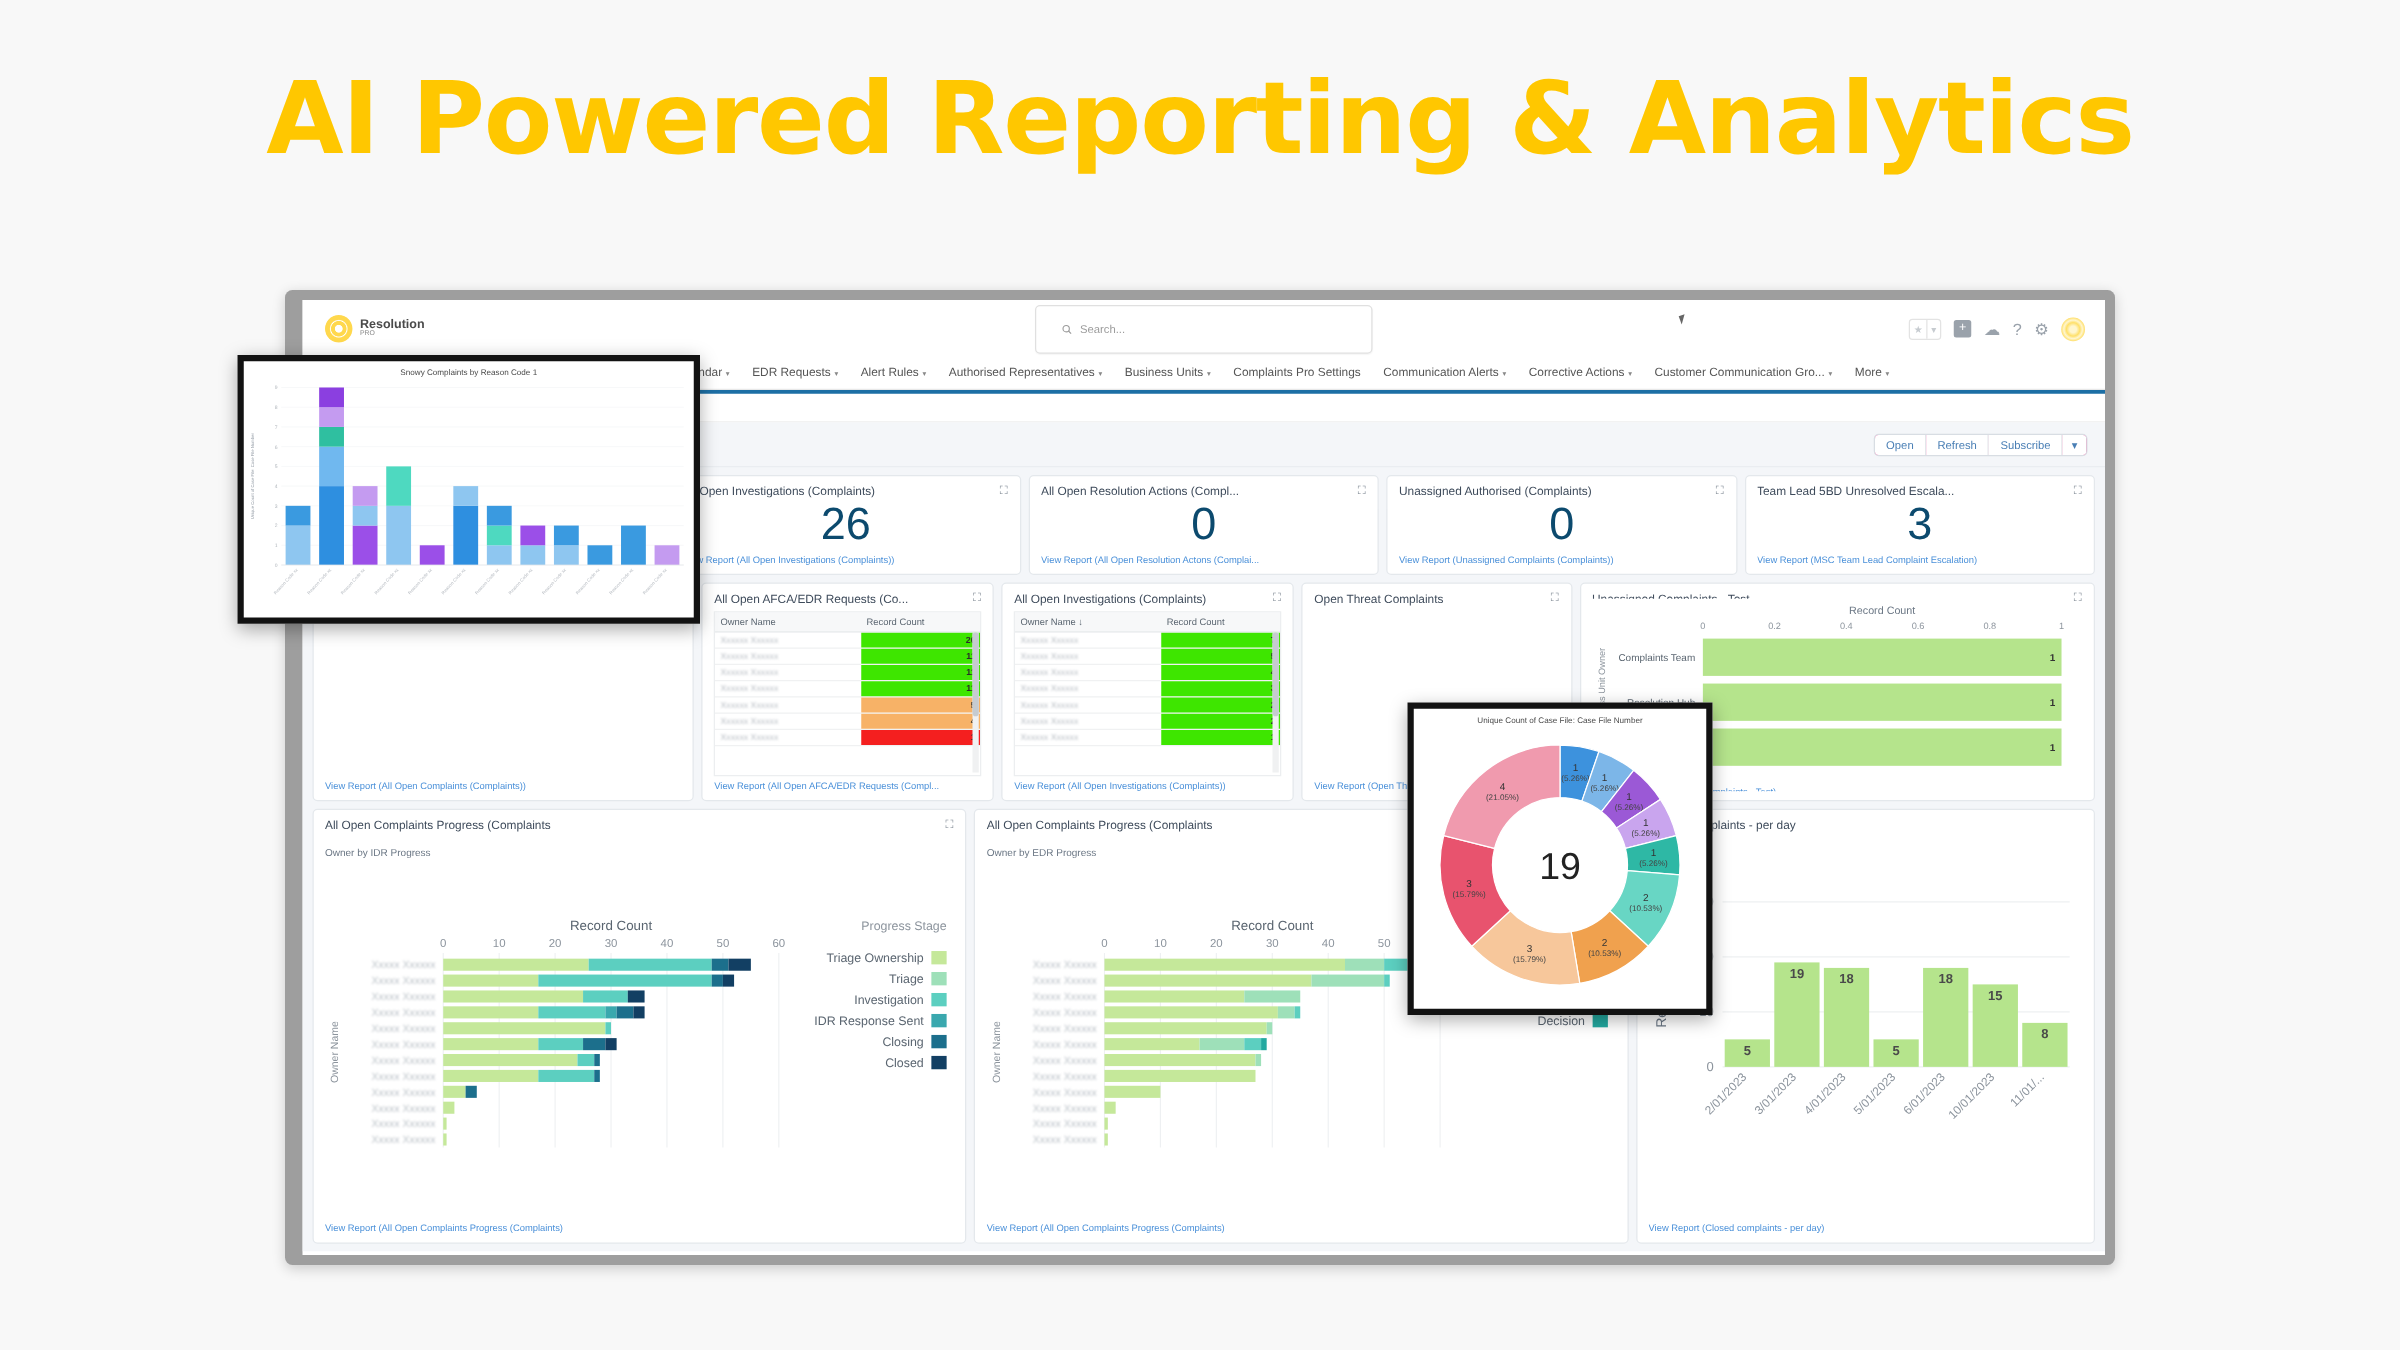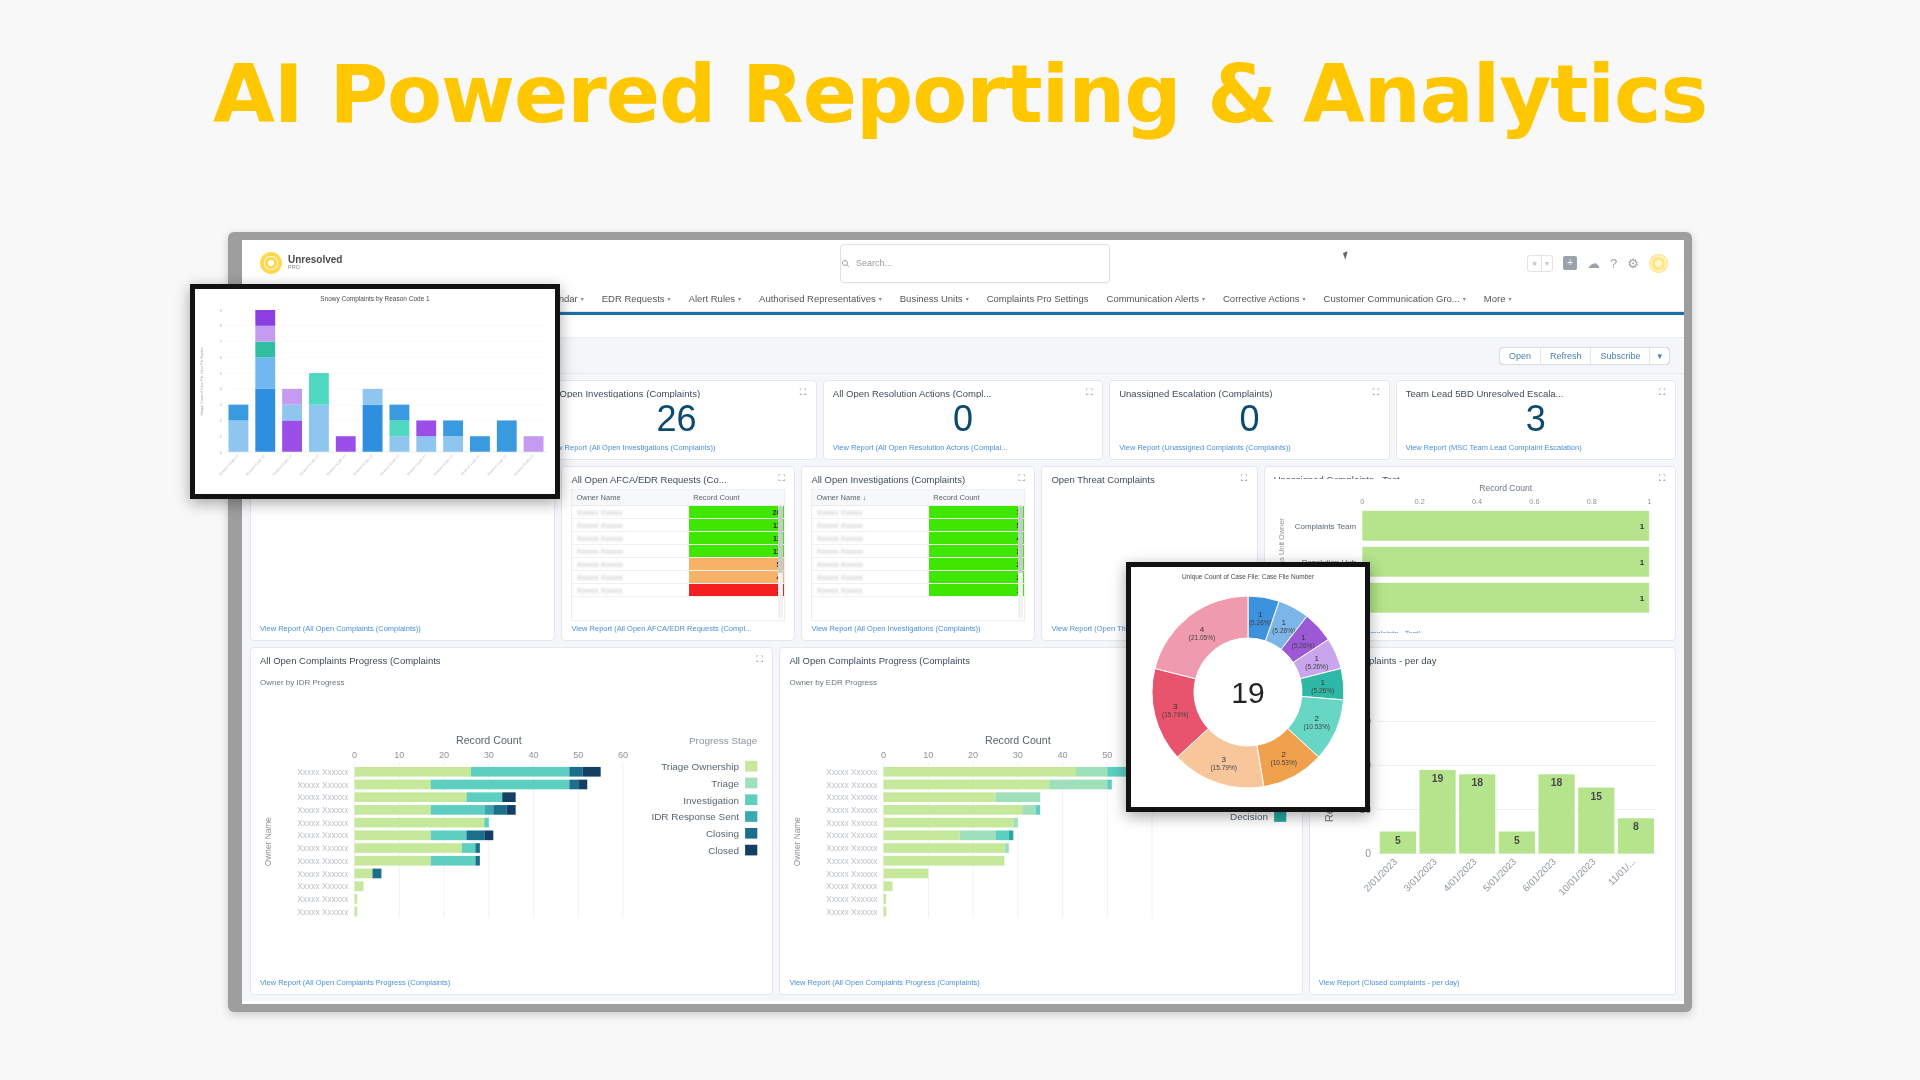--- a/index.html
+++ b/index.html
@@ -46,23 +46,22 @@
   }
   .logo-text { line-height: 1; }
   .logo-text .l1 { font-size: 10px; font-weight: bold; color: #4a4a4a; display:block; }
   .logo-text .l2 { font-size: 5.5px; color: #888; display:block; }
 
   .search-wrap {
     position: absolute; left: 50%; transform: translateX(-50%);
     width: 270px; height: 39px;
     border: 1px solid #e0e0e0; border-radius: 4px;
     background: #fff; display: flex; align-items: center;
-    padding: 0 0; gap: 6px;
+    padding: 0 20px; gap: 6px;
     box-shadow: 0 1px 1px rgba(0,0,0,0.04);
-    margin-left: 12px;
   }
   .search-wrap .ph { font-size: 9px; color: #9b9b9b; }
   .cursor-arrow {
     position: absolute; left: 1102px; top: 12px;
     width: 0; height: 0;
     border-left: 5px solid #666; border-bottom: 7px solid transparent;
     transform: rotate(-20deg);
   }
   .hdr-icons {
     position: absolute; right: 16px; display: flex;
@@ -203,21 +202,21 @@
 
 <div class="page-title">AI Powered Reporting &amp; Analytics</div>
 
 <div class="frame">
   <div class="frame-inner">
 
     <div class="sf-header">
       <div class="logo">
         <div class="logo-mark"></div>
         <div class="logo-text">
-          <span class="l1">Unresolved</span>
+          <span class="l1">Resolution</span>
           <span class="l2">PRO</span>
         </div>
       </div>
 
       <div class="search-wrap">
         <svg width="9" height="9" viewBox="0 0 16 16">
           <circle cx="7" cy="7" r="4.5" fill="none" stroke="#9b9b9b" stroke-width="1.6"></circle>
           <line x1="10.3" y1="10.3" x2="14" y2="14" stroke="#9b9b9b" stroke-width="1.6"></line>
         </svg>
         <span class="ph">Search...</span>
@@ -335,21 +334,21 @@
           <div class="kpi-num">26</div>
           <div class="view-link">View Report (All Open Investigations (Complaints))</div>
         </div>
         <div class="card" style="flex:1">
           <div class="card-title">All Open Resolution Actions (Compl...</div>
           <div class="expand">⛶</div>
           <div class="kpi-num">0</div>
           <div class="view-link">View Report (All Open Resolution Actons (Complai...</div>
         </div>
         <div class="card" style="flex:1">
-          <div class="card-title">Unassigned Escalation (Complaints)</div>
+          <div class="card-title">Unassigned Authorised (Complaints)</div>
           <div class="expand">⛶</div>
           <div class="kpi-num">0</div>
           <div class="view-link">View Report (Unassigned Complaints (Complaints))</div>
         </div>
         <div class="card" style="flex:1">
           <div class="card-title">Team Lead 5BD Unresolved Escala...</div>
           <div class="expand">⛶</div>
           <div class="kpi-num">3</div>
           <div class="view-link">View Report (MSC Team Lead Complaint Escalation)</div>
         </div>

